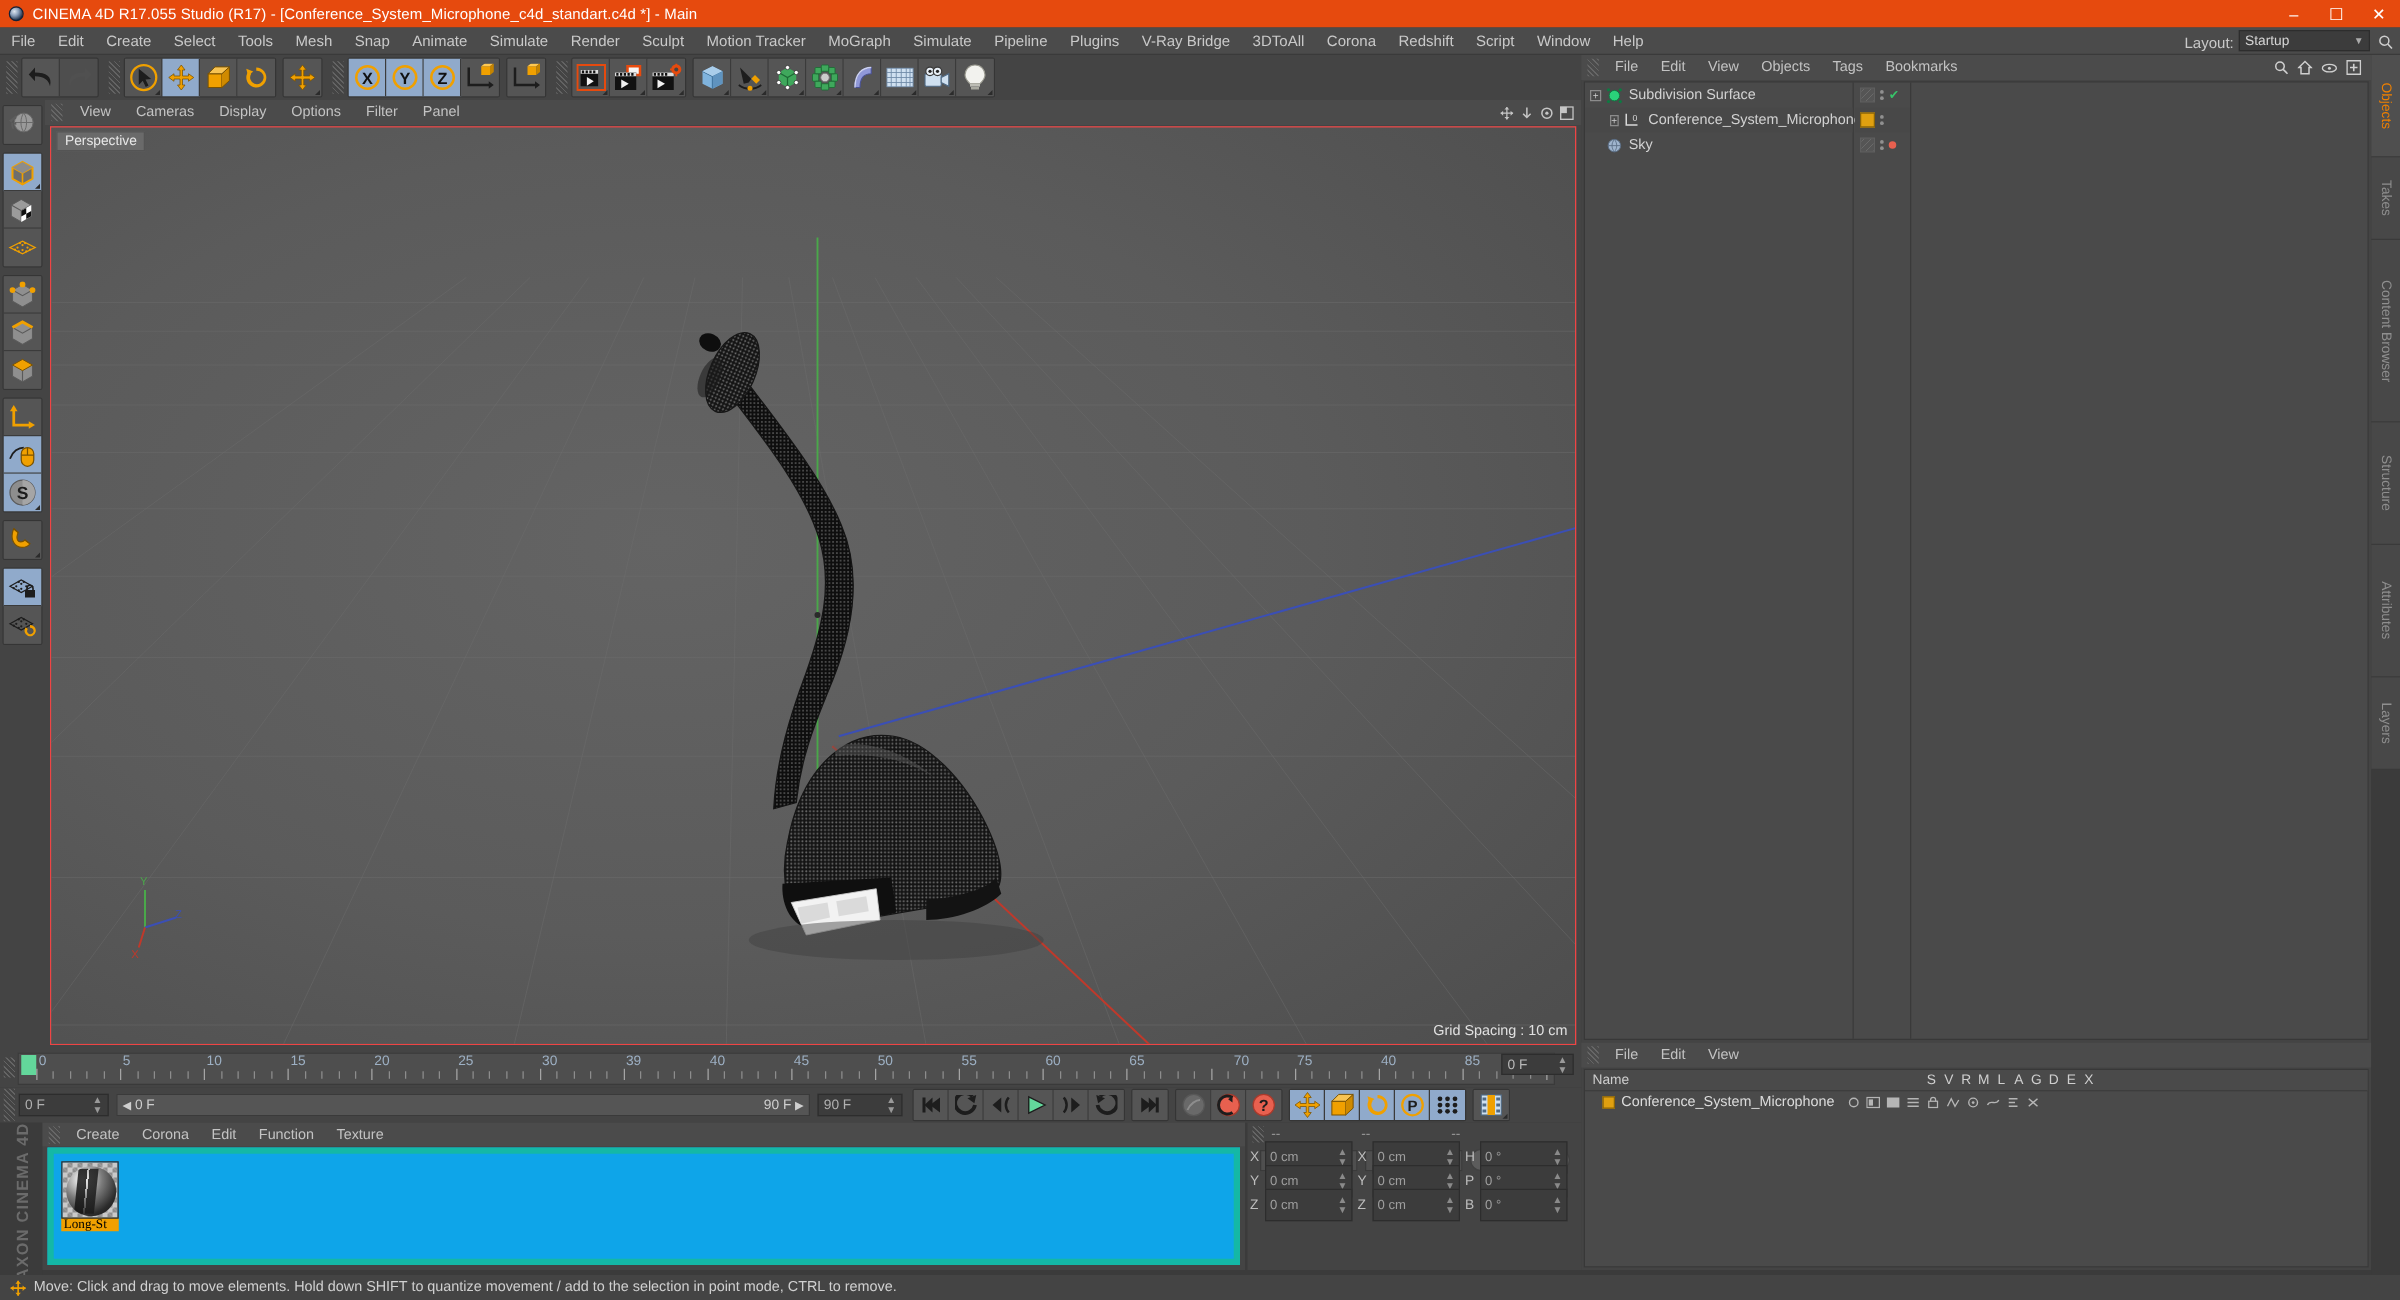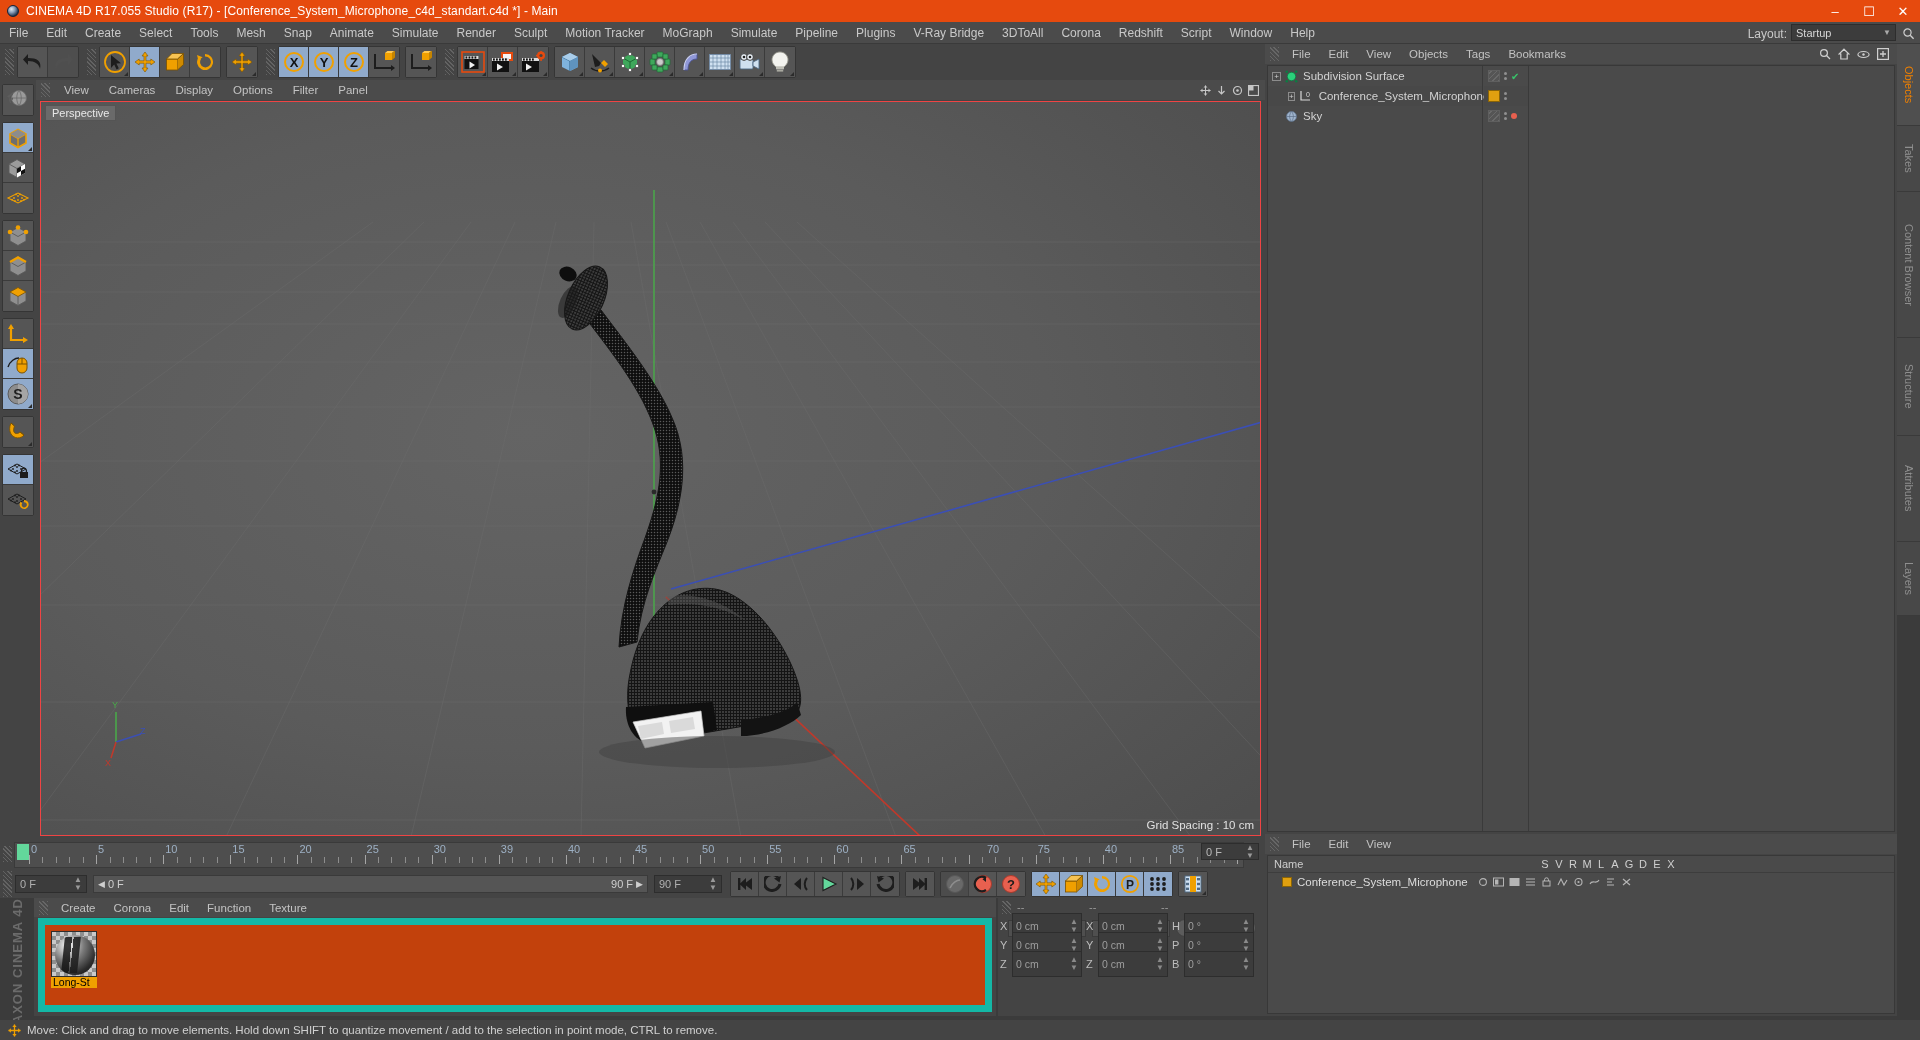--- a/index.html
+++ b/index.html
@@ -121,21 +121,21 @@
      background:#555;border-right:1px solid #3b3b3b;position:relative; }
   .tp-btn:last-child{border-right:none;}
   .tp-btn.sel { background:#90aacb; }
   .tp-btn.dis { opacity:.5; }
 
   
   .matmgr { position:absolute; left:34px; top:898px; width:962px; height:118px; background:#444; }
   .mm-menu { height:19px; display:flex; align-items:center; background:#4b4b4b; }
   .mm-menu .mi { padding:0 9px; font-size:11.5px; color:#c3c3c3; }
   .mm-body { position:absolute; left:4px; top:20px; right:4px; bottom:4px;
-     background:#c2410c; border:7px solid #14b8a6; }
+     background:#0ea5e9; border:5px solid #14b8a6;font-family:Liberation Serif, serif; }
   .mat-item { position:absolute; left:6px; top:6px; width:46px; }
   .mat-thumb { width:46px;height:46px;
      background:
        radial-gradient(circle at 34% 30%, #ffffff 0%, #cfcfcf 16%, #6f6f6f 42%, #2a2a2a 74%, #111 100%);
      position:relative; overflow:hidden; border:1px solid #2e2e2e;}
   .mat-thumb .chk { position:absolute; inset:0;
      background-image:
        linear-gradient(45deg,#8e8e8e 25%,transparent 25%,transparent 75%,#8e8e8e 75%),
        linear-gradient(45deg,#8e8e8e 25%,transparent 25%,transparent 75%,#8e8e8e 75%);
      background-size:8px 8px; background-position:0 0,4px 4px; background-color:#c9c9c9; z-index:0;}

